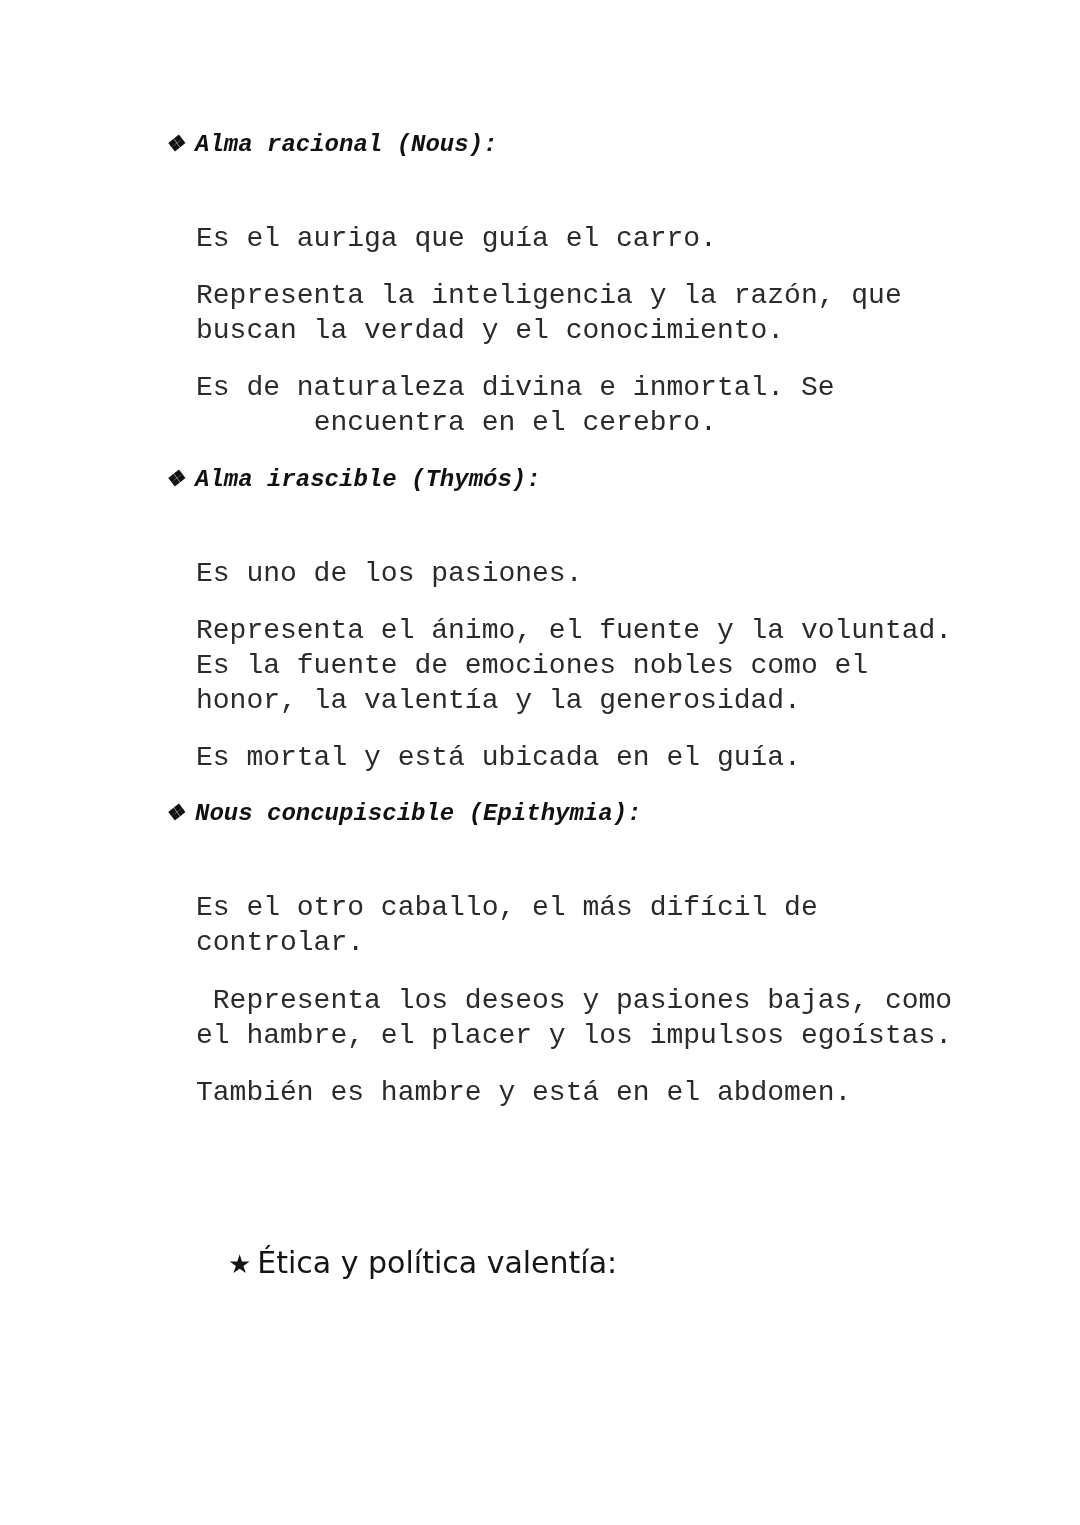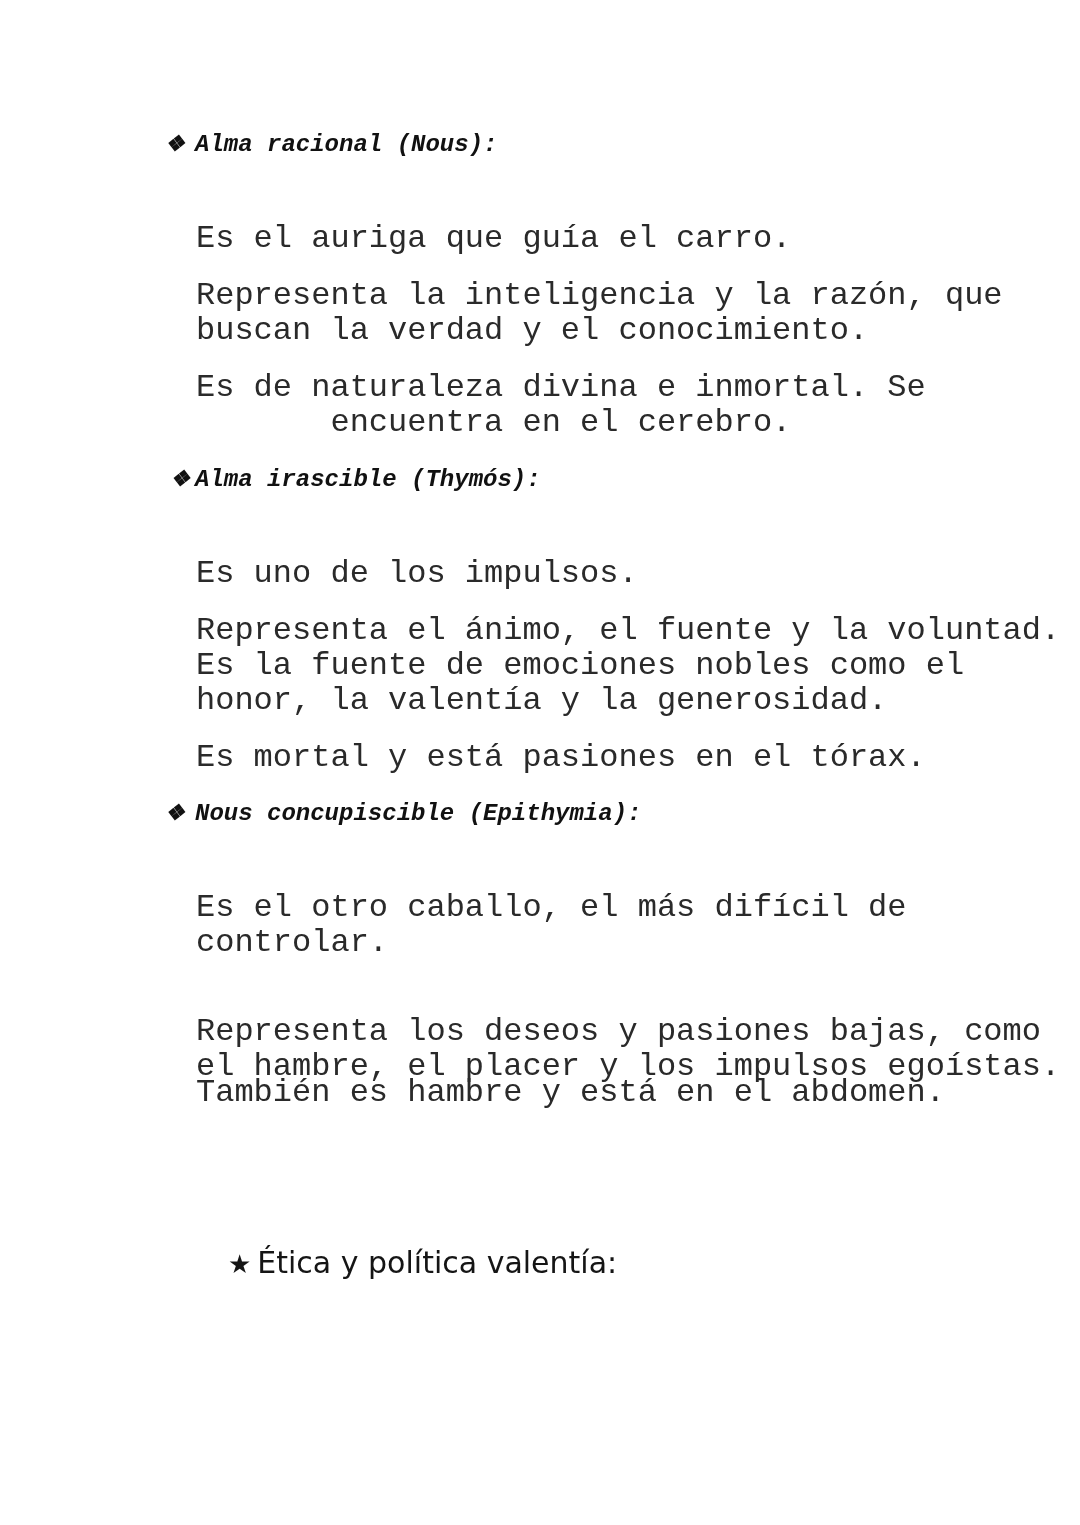--- a/index.html
+++ b/index.html
@@ -27,21 +27,21 @@
     }
     .heading .bullet {
       display: inline-block;
       width: 30px;
       font-size: 22px;
     }
     .para {
       position: absolute;
       left: 196px;
       font-family: "Liberation Mono", monospace;
-      font-size: 32px;
+      font-size: 28px;
       line-height: 35px;
       color: #2a2a2a;
       white-space: pre;
       margin: 0;
     }
     .section-title {
       position: absolute;
       left: 228px;
       top: 1243px;
       font-family: "DejaVu Sans", sans-serif;
@@ -60,33 +60,33 @@
 
 <div class="heading" style="top:130px;">
   <span class="bullet">❖</span><span>Alma racional (Nous):</span>
 </div>
 <p class="para" style="top:221px;">Es el auriga que guía el carro.</p>
 <p class="para" style="top:278px;">Representa la inteligencia y la razón, que
 buscan la verdad y el conocimiento.</p>
 <p class="para" style="top:370px;text-align:center;">Es de naturaleza divina e inmortal. Se
 encuentra en el cerebro.</p>
 
-<div class="heading" style="top:465px;text-align:center;">
+<div class="heading" style="top:465px;">
   <span class="bullet">❖</span><span>Alma irascible (Thymós):</span>
 </div>
-<p class="para" style="top:556px;">Es uno de los impulsos.</p>
+<p class="para" style="top:556px;">Es uno de los pasiones.</p>
 <p class="para" style="top:613px;">Representa el ánimo, el fuente y la voluntad.
 Es la fuente de emociones nobles como el
 honor, la valentía y la generosidad.</p>
-<p class="para" style="top:740px;">Es mortal y está pasiones en el tórax.</p>
+<p class="para" style="top:740px;">Es mortal y está ubicada en el guía.</p>
 
 <div class="heading" style="top:799px;">
   <span class="bullet">❖</span><span>Nous concupiscible (Epithymia):</span>
 </div>
 <p class="para" style="top:890px;">Es el otro caballo, el más difícil de
 controlar.</p>
-<p class="para" style="top:1014px;">Representa los deseos y pasiones bajas, como
+<p class="para" style="top:983px;text-align:right;">Representa los deseos y pasiones bajas, como
 el hambre, el placer y los impulsos egoístas.</p>
 <p class="para" style="top:1075px;">También es hambre y está en el abdomen.</p>
 
 <div class="section-title">
   <span class="star">★</span><span>Ética y política valentía:</span>
 </div>
 
 </body></html>

